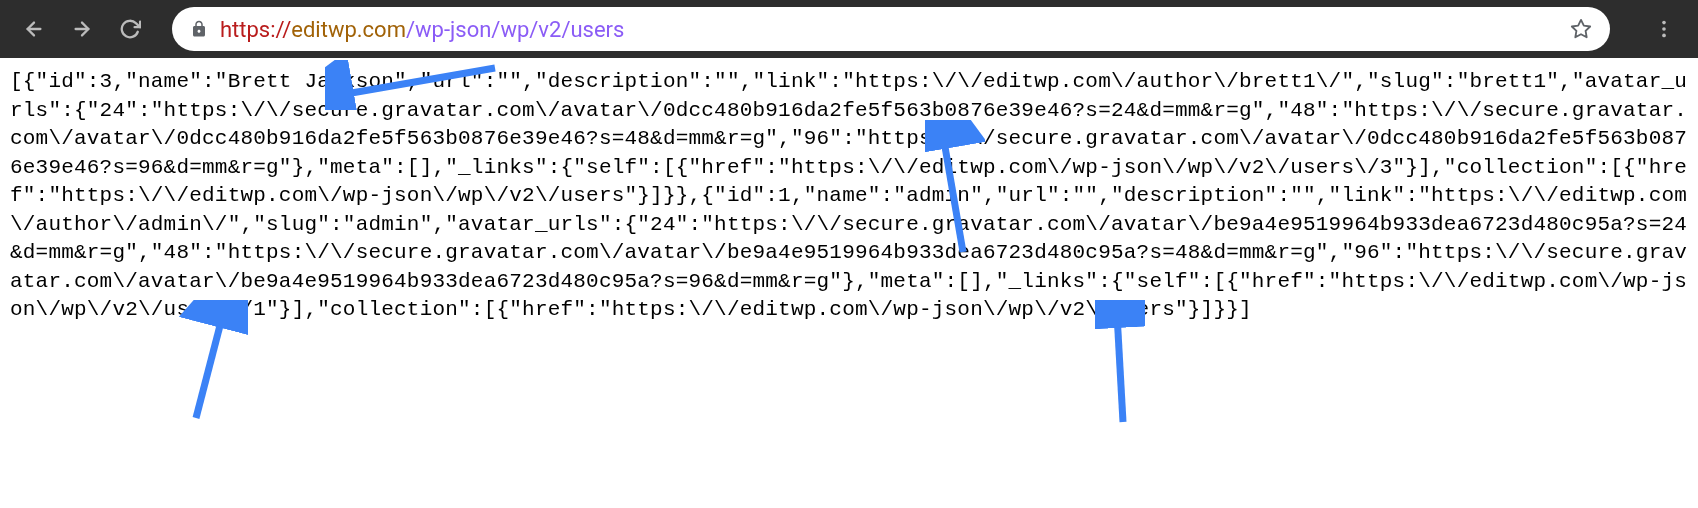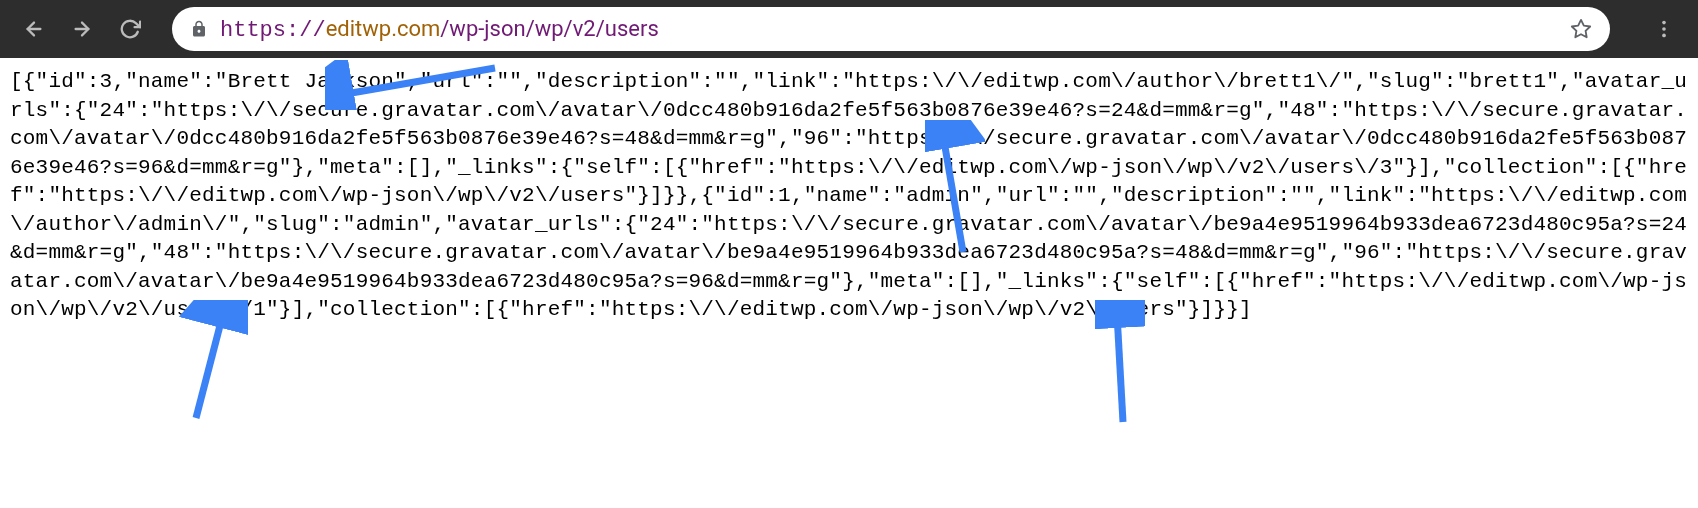--- a/index.html
+++ b/index.html
@@ -55,28 +55,27 @@
       align-items: center;
     }
     .url-text {
       font-family: -apple-system, BlinkMacSystemFont, "Segoe UI", Roboto, sans-serif;
       font-size: 22px;
       color: #5f6368;
       flex: 1;
       user-select: text;
     }
     .url-text .protocol {
-      color: #701a75;
-      font-family: Liberation Mono, monospace;
+      color: #b91c1c;
     }
     .url-text .domain {
       color: #a16207;
     }
     .url-text .path {
-      color: #701a75;
+      color: #8b5cf6;
     }
     .star-icon {
       color: #5f6368;
       cursor: pointer;
       display: flex;
       align-items: center;
     }
     .menu-btn {
       width: 44px;
       height: 44px;

